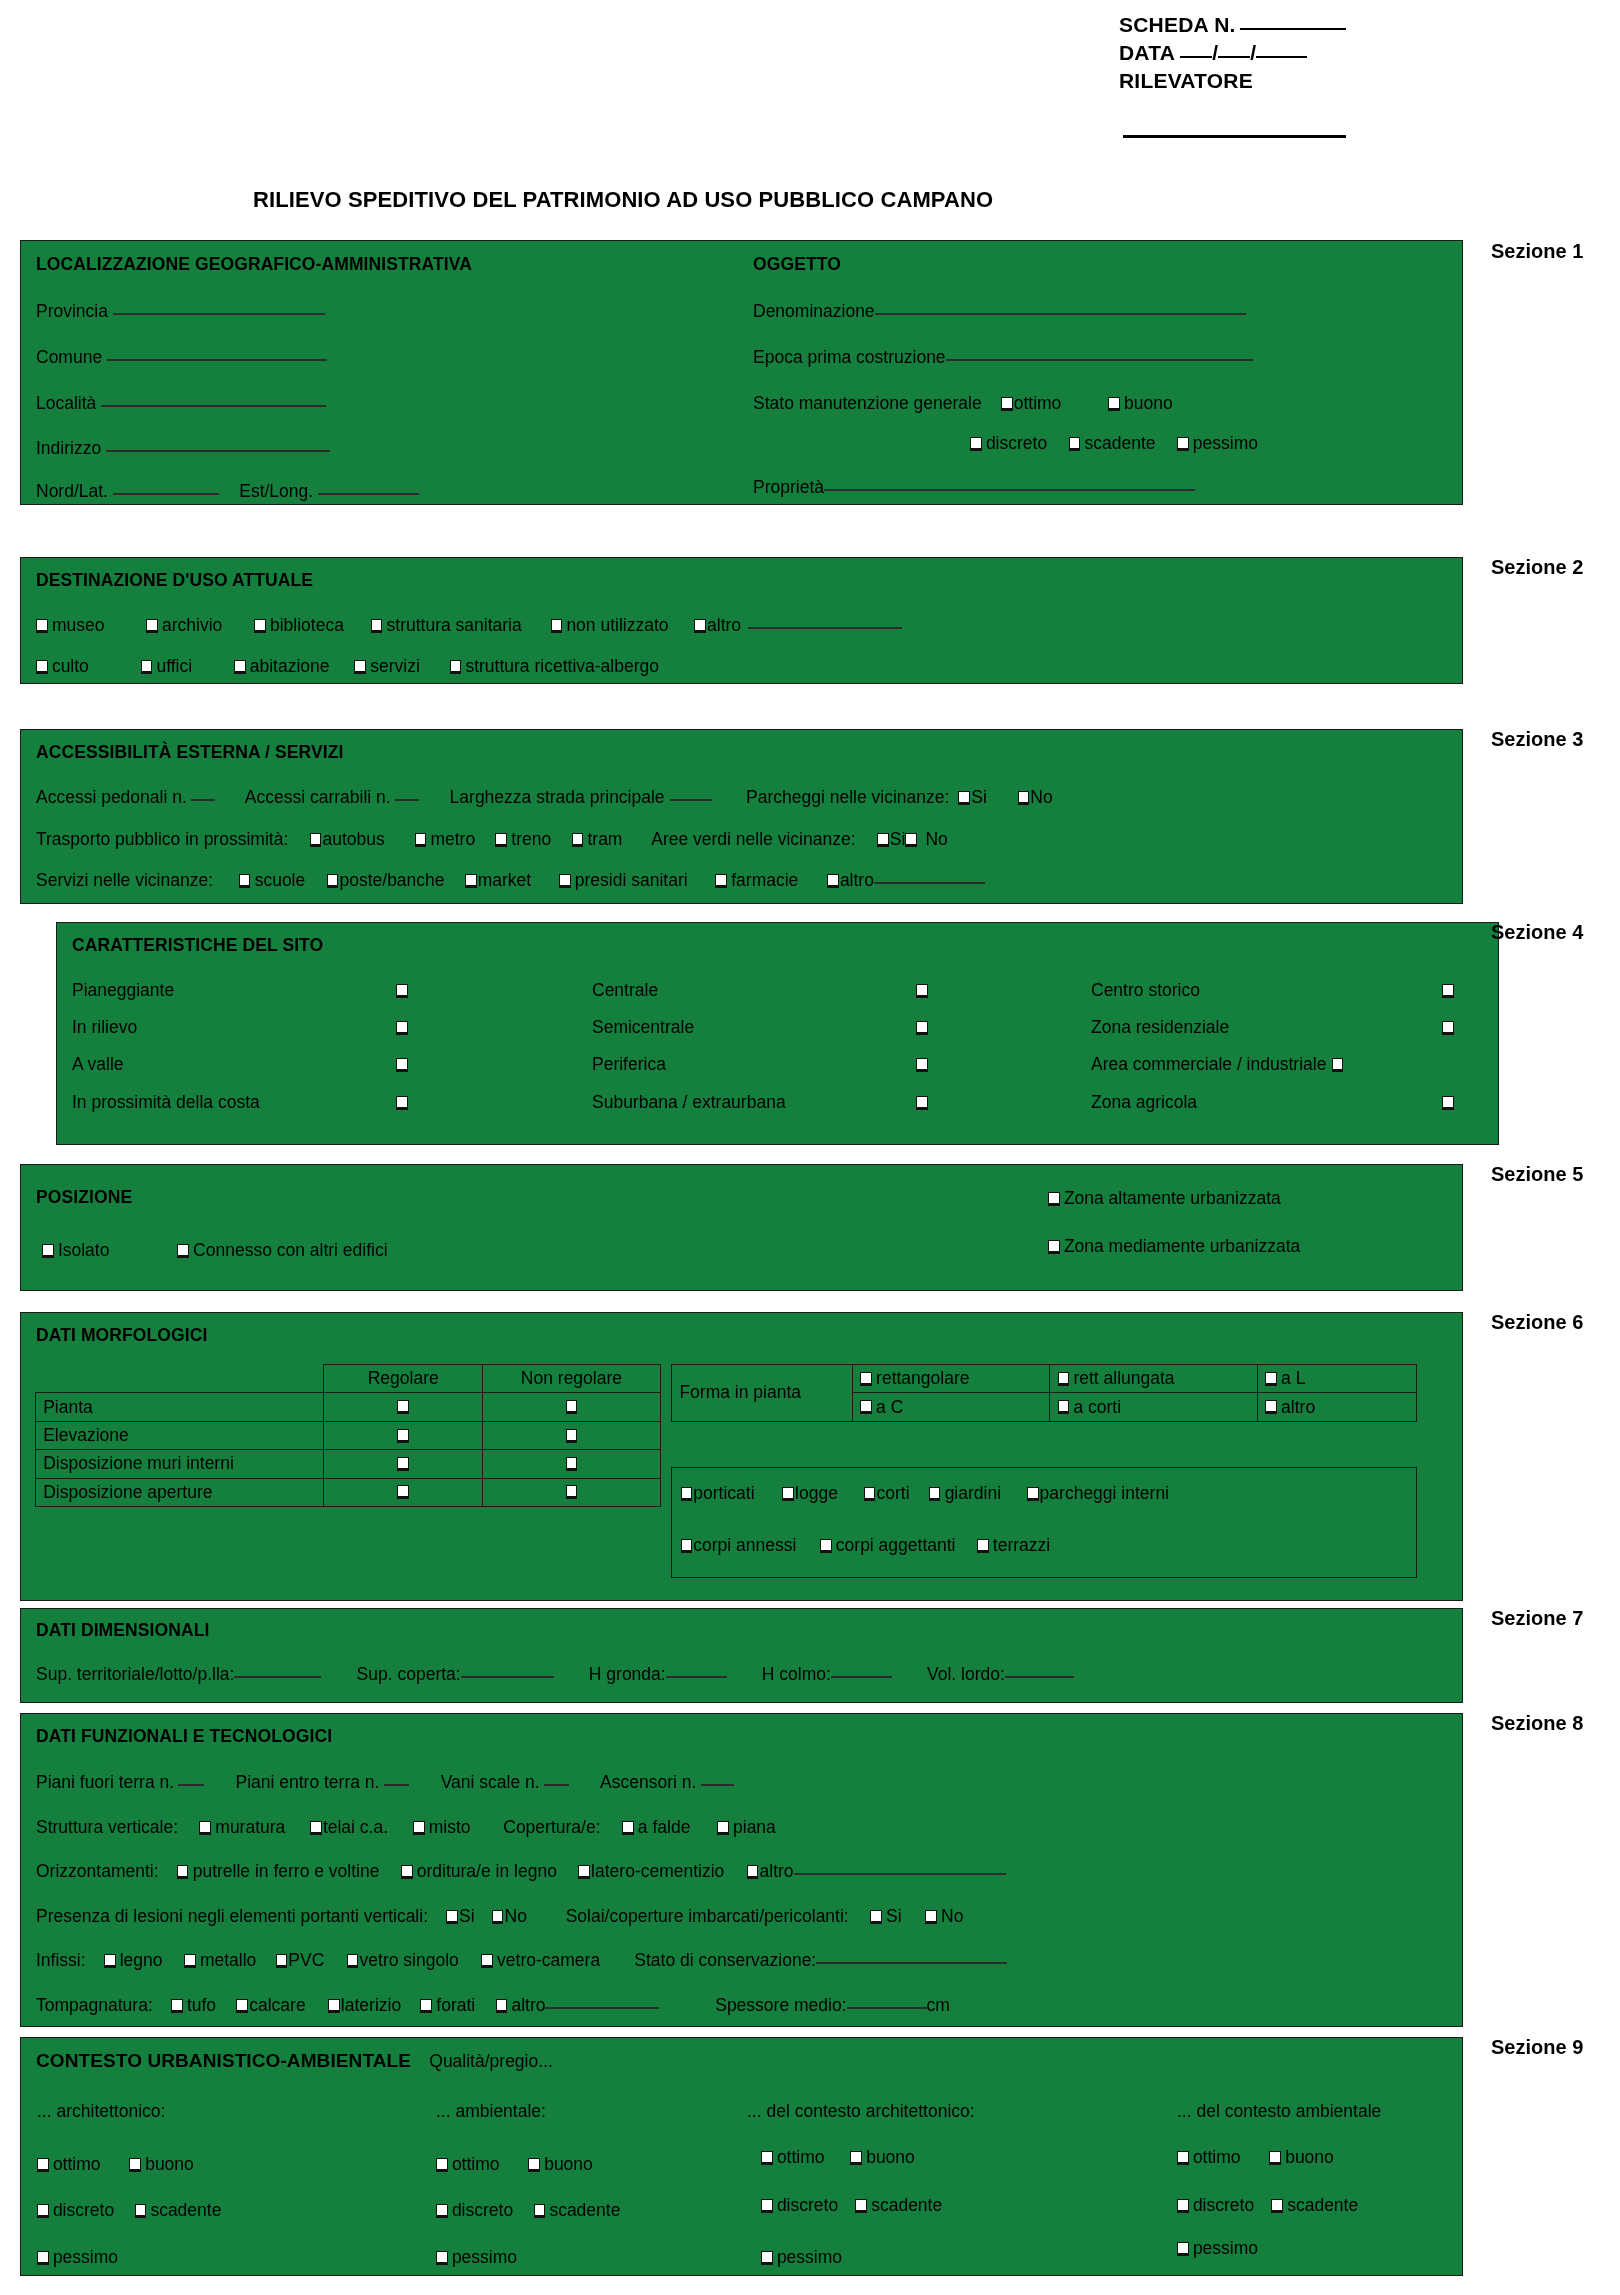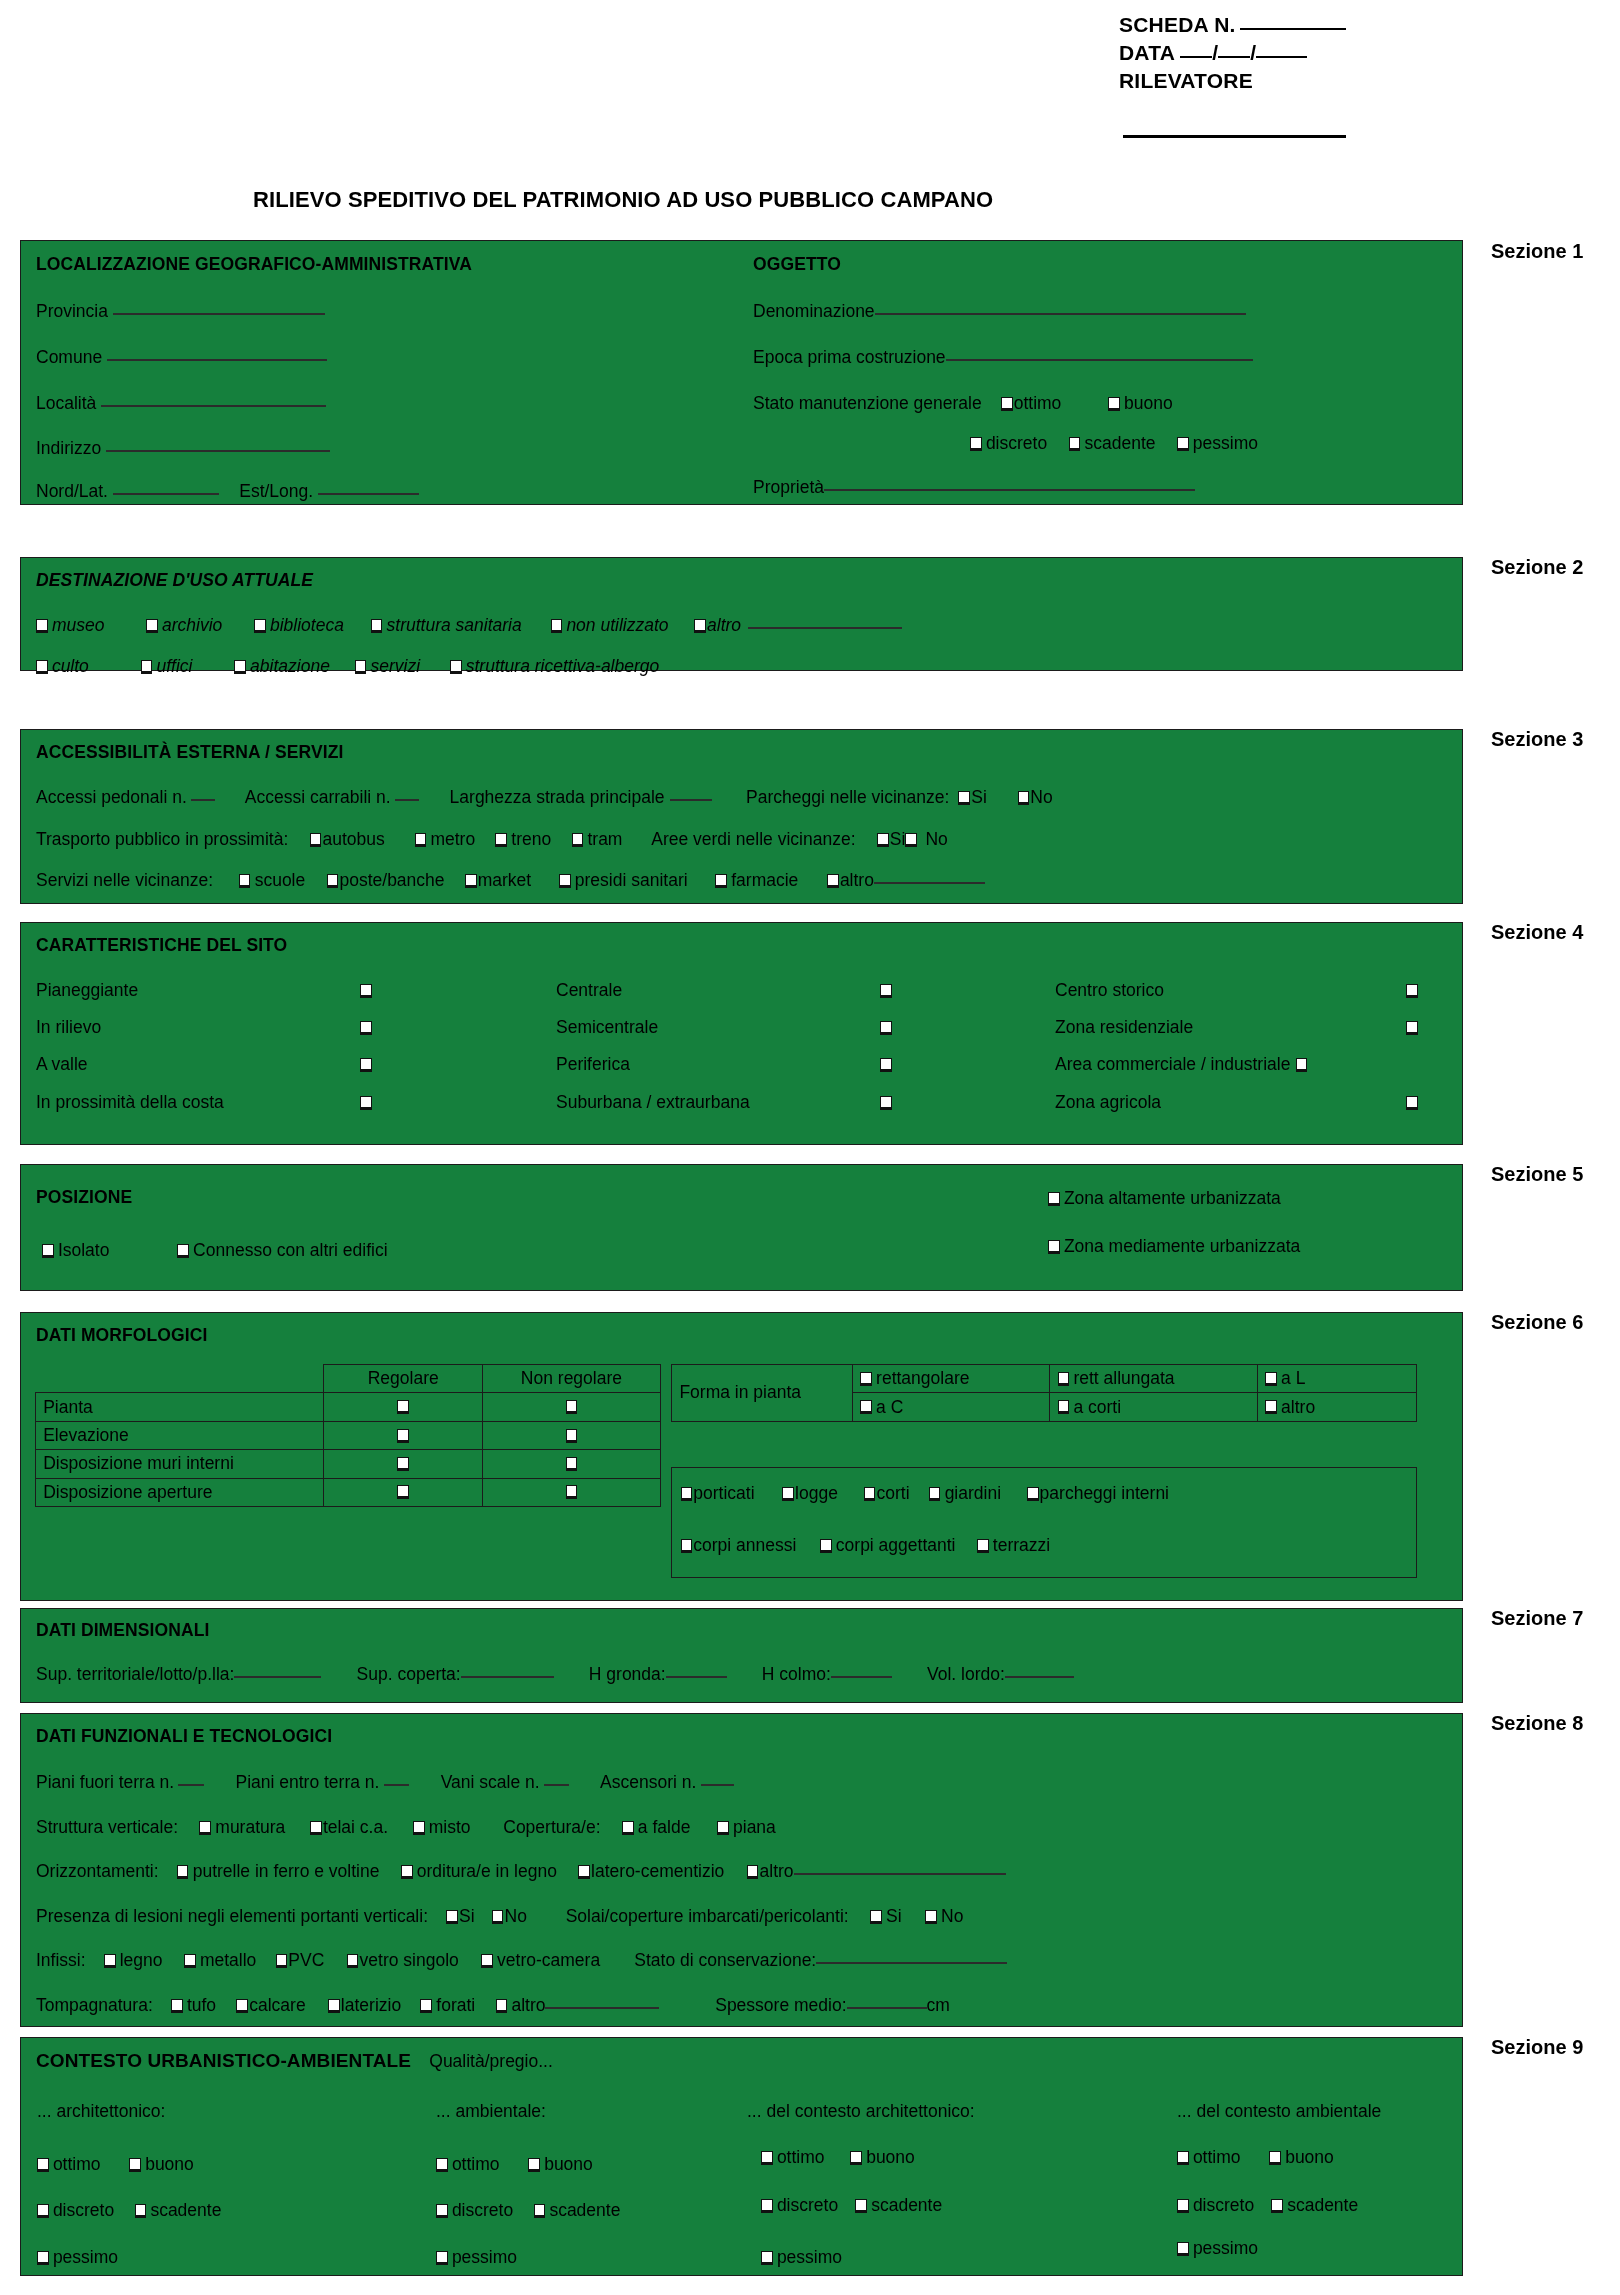--- a/index.html
+++ b/index.html
@@ -187,21 +187,21 @@
     <span class="cb"></span><span>scadente</span>
     <span style="display:inline-block;width:11.7px;"></span>
     <span class="cb"></span><span>pessimo</span>
   </div>
   <div class="row" style="top:236px;left:732px;">
     <span>Proprietà</span><span class="u" style="width:371px;"></span>
   </div>
 </div>
 <div class="sec-label" style="top:240px;">Sezione 1</div>
 
-<div class="sec" style="top:557px;height:114px;font-style:italic;">
+<div class="sec" style="top:557px;height:127px;">
   <div class="sec-title row" style="top:11.7px;left:15px;">DESTINAZIONE D'USO ATTUALE</div>
   <div class="row" style="top:57px;left:15px;">
     <span class="cb"></span><span>museo</span>
     <span style="display:inline-block;width:32px;"></span>
     <span class="cb"></span><span>archivio</span>
     <span style="display:inline-block;width:22px;"></span>
     <span class="cb"></span><span>biblioteca</span>
     <span style="display:inline-block;width:17px;"></span>
     <span class="cb"></span><span>struttura sanitaria</span>
     <span style="display:inline-block;width:19px;"></span>
@@ -263,21 +263,21 @@
     <span style="display:inline-block;width:18px;"></span>
     <span class="cb"></span><span>presidi sanitari</span>
     <span style="display:inline-block;width:18px;"></span>
     <span class="cb"></span><span>farmacie</span>
     <span style="display:inline-block;width:19px;"></span>
     <span class="cb tight"></span><span>altro</span><span class="u" style="width:111px;"></span>
   </div>
 </div>
 <div class="sec-label" style="top:728px;">Sezione 3</div>
 
-<div class="sec" style="top:922px;height:223px;">
+<div class="sec" style="top:922px;height:223px;margin-left:36px;">
   <div class="sec-title row" style="top:11.7px;left:15px;">CARATTERISTICHE DEL SITO</div>
 
   <div class="row" style="top:57px;left:15px;"><span>Pianeggiante</span></div>
   <div class="row" style="top:94px;left:15px;"><span>In rilievo</span></div>
   <div class="row" style="top:131px;left:15px;"><span>A valle</span></div>
   <div class="row" style="top:169px;left:15px;"><span>In prossimità della costa</span></div>
 
   <div class="row" style="top:57px;left:339px;"><span class="cb"></span></div>
   <div class="row" style="top:94px;left:339px;"><span class="cb"></span></div>
   <div class="row" style="top:131px;left:339px;"><span class="cb"></span></div>

